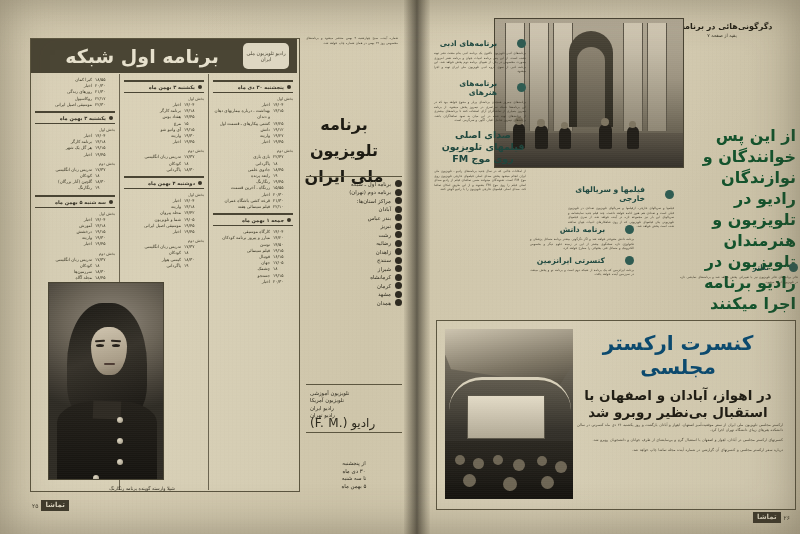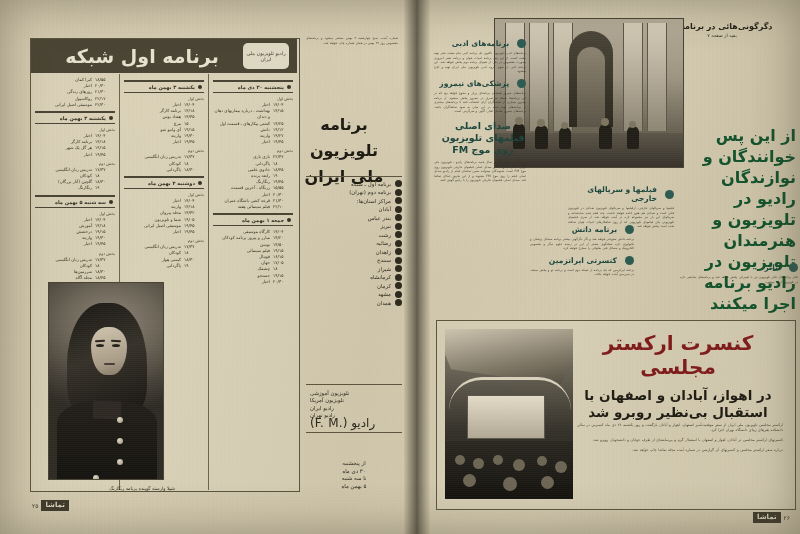--- a/index.html
+++ b/index.html
@@ -256,36 +256,36 @@
   .cp-arc { position: absolute; left: 4px; top: 48px; width: 122px; height: 30px;
     border-top: 3px solid #d8d0ba; border-radius: 60px 60px 0 0; }
   .cp-crowd { position: absolute; left: 0; bottom: 0; width: 100%; height: 58px;
     background: linear-gradient(180deg,#2b2821,#15130f); }
   .cp-dot { position: absolute; border-radius: 50%; background: #6d6554; }
 
   .concert-head {
     position: absolute; right: 10px; top: 10px; width: 214px; text-align: center;
   }
   .concert-title {
-    font-size: 20px; font-weight: bold; color: #7f1d1d; letter-spacing: -0.6px;
+    font-size: 20px; font-weight: bold; color: #0c4a6e; letter-spacing: -0.6px;
   }
   .concert-sub {
     font-size: 13.5px; font-weight: bold; color: #211e15;
     line-height: 17px; margin-top: 8px; letter-spacing: -0.3px;
   }
   .concert-body { position: absolute; right: 12px; top: 102px; width: 206px; }
 
   .mag-mark-r {
     position: absolute; right: 10px; top: 512px;
     display: flex; align-items: center; gap: 3px; flex-direction: row-reverse;
   }
 
   
   .sec-head {
-    display: flex; align-items: center; gap: 8px; margin: 5px 0 3px 0;
+    display: flex; align-items: center; gap: 20px; margin: 5px 0 3px 0;
   }
   .sec-bullet { flex: none; width: 9px; height: 9px; border-radius: 50%;
     background: #2f5c52; }
   .sec-title { font-size: 7.6px; font-weight: bold; color: #214a41; }
   .inline-head {
     font-size: 9.5px; font-weight: bold; color: #1f473e;
     text-align: center; line-height: 12px; margin: 6px 0 4px 6px;
   }
   .big-head-right {
     position: absolute; right: 4px; top: 125px; width: 118px;
@@ -764,21 +764,21 @@
     <div class="big-head-right">از این پس خوانندگان و نوازندگان رادیو در تلویزیون و هنرمندان تلویزیون در رادیو برنامه اجرا میکنند</div>
 
     <div class="col-left-r" id="colLeftR">
         <div class="sec-head">
           <span class="sec-bullet"></span>
           <span class="sec-title">برنامه‌های ادبی</span>
         </div>
         <div class="ptext ind">برنامه‌های ادبی تلویزیون تاکنون یک برنامه ادبی بنام مفتت نشر تهیه نشده است. از این پس برنامه ادبیات جهان و برنامه شعر امروزی بصورت مخصوص در یکی از شبهای برنامه دوم پخش خواهد شد. این برنامه ادبی از سوی گروه ادبی تلویزیون ملی ایران تهیه و اجرا میشود.</div>
         <div class="sec-head">
           <span class="sec-bullet"></span>
-          <span class="sec-title">پزشکی‌های نیمروز</span>
+          <span class="sec-title">برنامه‌های هنرهای</span>
         </div>
         <div class="ptext ind">برنامه‌های نیمروز همچنان برنامه‌ای پربار و متنوع خواهد بود که در این برنامه‌ها شبکه سراسری در نیمروز پخش میشود. از برنامه نیمروز بسیاری از تماشاگران آرای استفاده کنند تا برنامه‌های بیشتری از برنامه‌های تهیه شده در این میان به سود تماشاگران باشد. برنامه‌های نیمروز شامل اخبار، آگهی و سرگرمی است.</div>
         <div class="inline-head">صدای اصلی فیلمهای تلویزیون روی موج FM</div>
         <div class="ptext ind">از امکانات جالبی که در سال جدید برنامه‌های رادیو ـ تلویزیون ملی ایران انجام میشود پخش صدای اصلی فیلمهای خارجی تلویزیون روی موج FM است. شنوندگان میتوانند ضمن تماشای فیلم از رادیو صدای اصلی فیلم را روی موج FM بشنوند و از این طریق امکان تماشا کند. صدای اصلی فیلمهای خارجی تلویزیون را با رادیو گوش کنند.</div>
       </div>
     <div class="col-mid-r" id="colMidR">
         <div class="sec-head">
           <span class="sec-bullet"></span>
           <span class="sec-title">برنامه دانش</span>
         </div>

